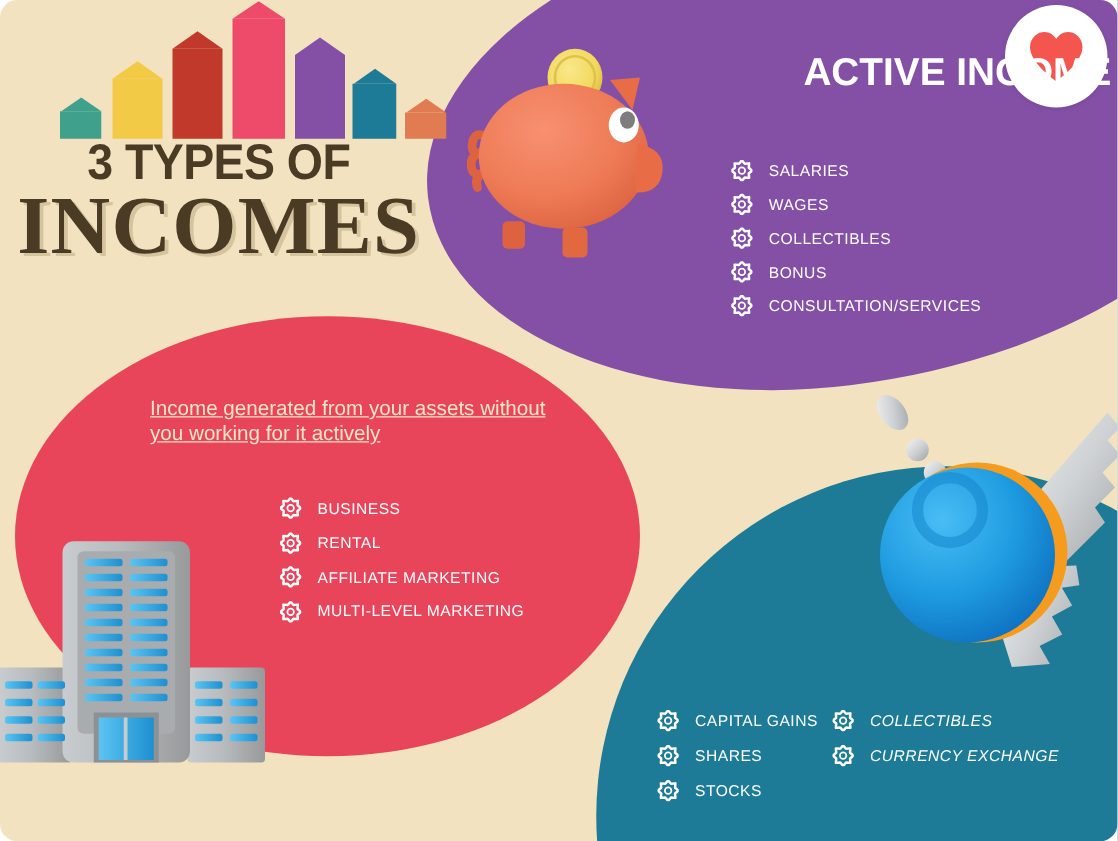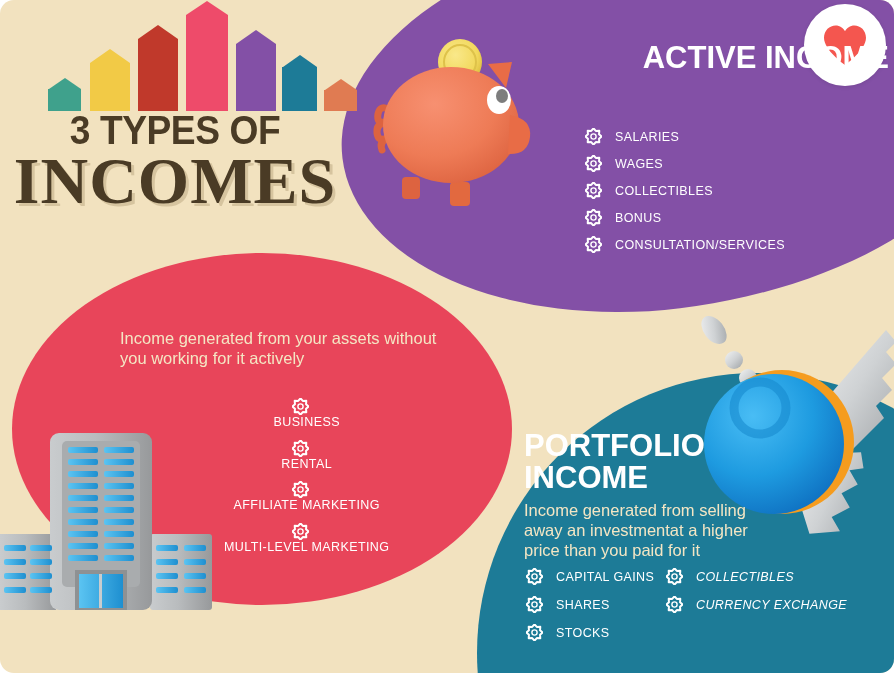--- a/index.html
+++ b/index.html
@@ -150,21 +150,21 @@
   }
   .sec-active .sec-title { font-size: 31px; text-align: right; }
   .sec-active .sec-sub { margin-top: 5px; width: 278px; }
 
   .sec-passive {
     left: 120px;
     top: 312px;
     width: 380px;
   }
   .sec-passive .sec-title { font-size: 30px; }
-  .sec-passive .sec-sub { margin-top: 16px; width: 330px; }
+  .sec-passive .sec-sub { margin-top: 5px; width: 330px; text-decoration: underline; }
 
   .sec-portfolio {
     left: 524px;
     top: 430px;
     width: 360px;
   }
   .sec-portfolio .sec-title { font-size: 31px; }
   .sec-portfolio .sec-sub { margin-top: 7px; width: 240px; }
 
   
@@ -193,21 +193,21 @@
     left: 585px;
     top: 128px;
   }
   .bullets-active .bullet { margin-bottom: 10px; }
 
   .bullets-passive {
     position: absolute;
     left: 224px;
     top: 398px;
   }
-  .bullets-passive .bullet { margin-bottom: 10.5px; flex-direction: column; }
+  .bullets-passive .bullet { margin-bottom: 10.5px; }
 
   .bullets-portfolio {
     position: absolute;
     left: 526px;
     top: 568px;
     display: flex;
     gap: 0px;
   }
   .bullets-portfolio .col-a { width: 140px; }
   .bullets-portfolio .col-b { width: 210px; font-style: italic; }
@@ -479,25 +479,20 @@
       </li>
       <li class="bullet">
         <svg class="gear" viewBox="0 0 17 17">
           <polygon points="8.50,0.30 10.80,2.96 14.30,2.70 14.04,6.20 16.70,8.50 14.04,10.80 14.30,14.30 10.80,14.04 8.50,16.70 6.20,14.04 2.70,14.30 2.96,10.80 0.30,8.50 2.96,6.20 2.70,2.70 6.20,2.96" fill="none" stroke="#ffffff" stroke-width="2" stroke-linejoin="round"></polygon>
           <circle cx="8.5" cy="8.5" r="2.6" fill="none" stroke="#ffffff" stroke-width="1.4"></circle>
         </svg>
         <span class="btxt">MULTI-LEVEL MARKETING</span>
       </li>
     </ul>
 
-  <div class="section sec-portfolio">
-    <div class="sec-title">PORTFOLIO</div>
-    <div class="sec-title">INCOME</div>
-    <div class="sec-sub">Income generated from selling away an investmentat a higher price than you paid for it</div>
-  </div>
   <div class="bullets-portfolio">
     <ul class="bullets col-a" id="list-portfolio-a">
         <li class="bullet">
           <svg class="gear" viewBox="0 0 17 17">
             <polygon points="8.50,0.30 10.80,2.96 14.30,2.70 14.04,6.20 16.70,8.50 14.04,10.80 14.30,14.30 10.80,14.04 8.50,16.70 6.20,14.04 2.70,14.30 2.96,10.80 0.30,8.50 2.96,6.20 2.70,2.70 6.20,2.96" fill="none" stroke="#ffffff" stroke-width="2" stroke-linejoin="round"></polygon>
             <circle cx="8.5" cy="8.5" r="2.6" fill="none" stroke="#ffffff" stroke-width="1.4"></circle>
           </svg>
           <span class="btxt">CAPITAL GAINS</span>
         </li>
         <li class="bullet">

